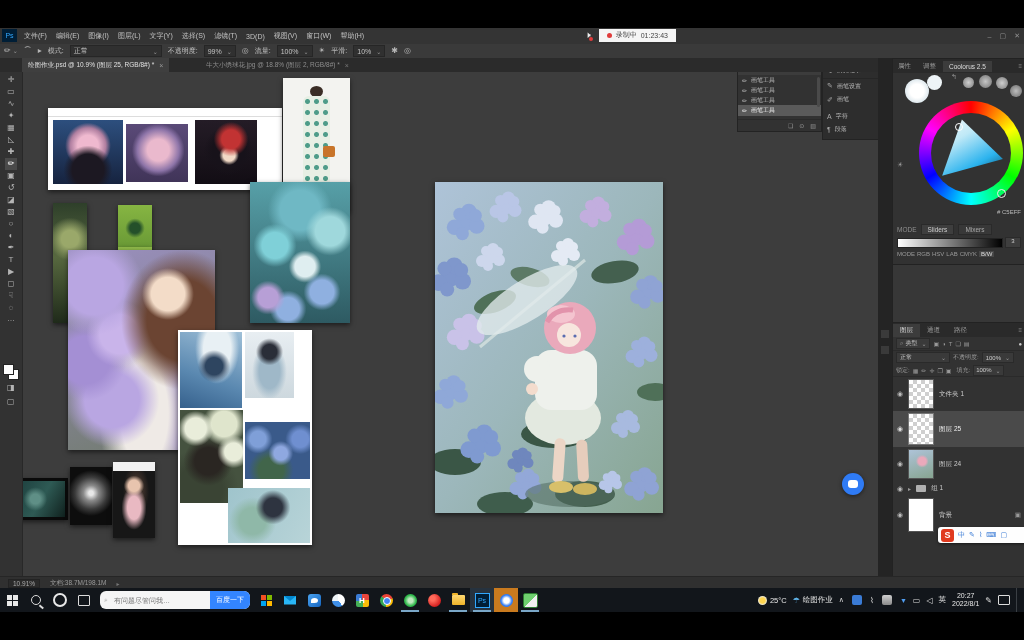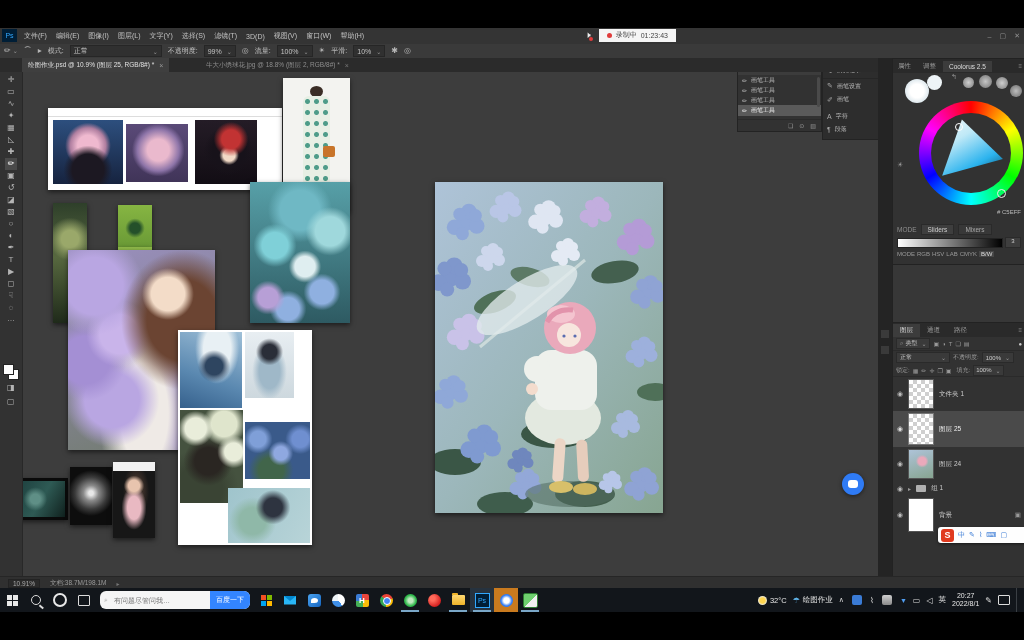--- a/index.html
+++ b/index.html
@@ -569,21 +569,21 @@
       <span style="width:13px;height:13px;border-radius:50%;background:radial-gradient(circle,#ffffff 30%,#2f7bf5 60%);"></span>
     </div>
     <div class="tbtn">
       <span style="width:13px;height:13px;border-radius:2px;background:linear-gradient(135deg,#6fd06f 0 50%,#f0f0f0 50% 100%);border:1px solid #2e7d32;"></span>
       <span class="ulb"></span>
     </div>
 
     <div class="row" style="margin-left:auto;height:24px;gap:6px;padding-right:4px;">
       <span class="row" style="gap:3px;">
         <span style="width:9px;height:9px;border-radius:50%;background:radial-gradient(circle,#ffd54f 40%,#eceff1 75%);"></span>
-        <span style="font-size:7.5px;color:#e8e8e8;">32°C</span>
+        <span style="font-size:7.5px;color:#e8e8e8;">25°C</span>
       </span>
       <span class="row" style="gap:3px;">
         <span style="font-size:8px;color:#5fb3e8;">☂</span>
         <span style="font-size:7.5px;color:#e8e8e8;">绘图作业</span>
       </span>
       <span style="font-size:7px;color:#ddd;">∧</span>
       <span class="trayic" style="background:#3a7bd5;border-radius:2px;"></span>
       <span style="font-size:8px;color:#ddd;">⌇</span>
       <span class="trayic" style="background:linear-gradient(#cfcfcf,#8a8a8a);border-radius:2px;"></span>
       <span style="font-size:7px;color:#4f9cf0;">▼</span>

